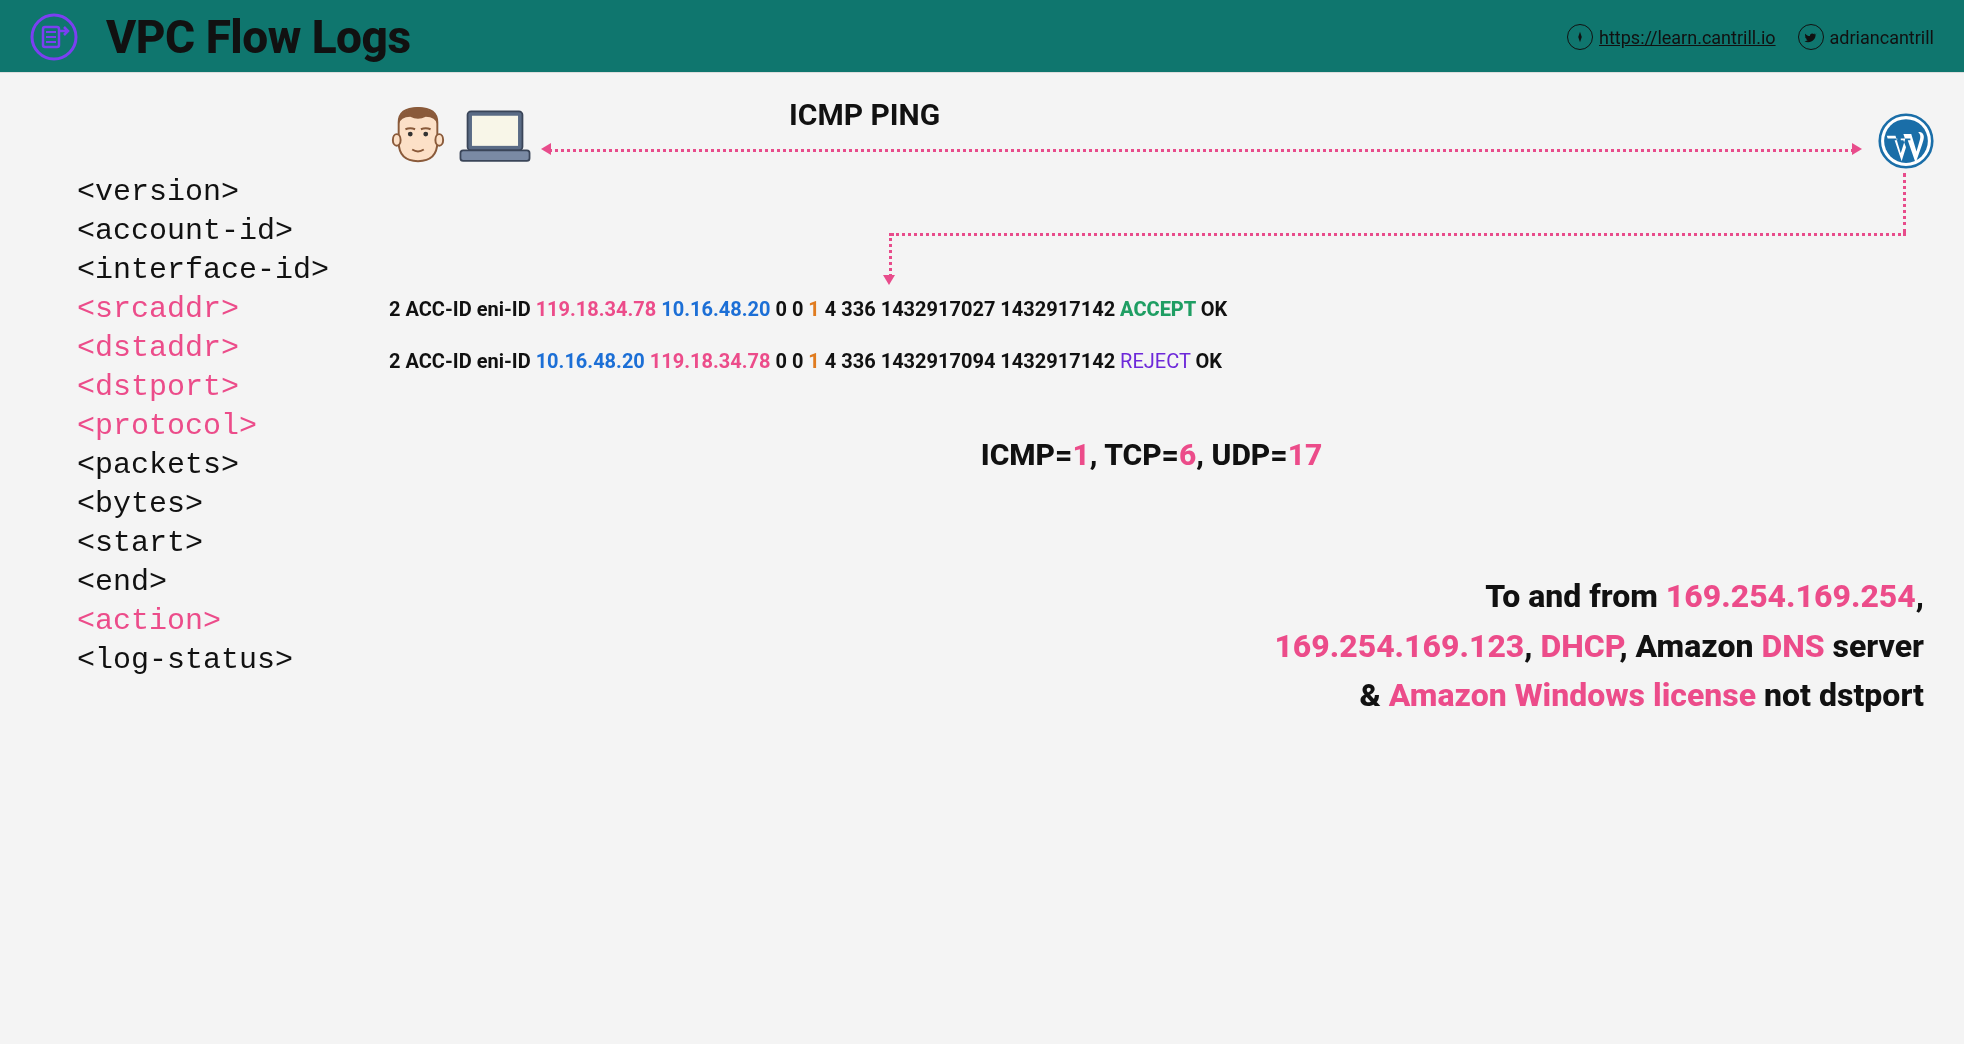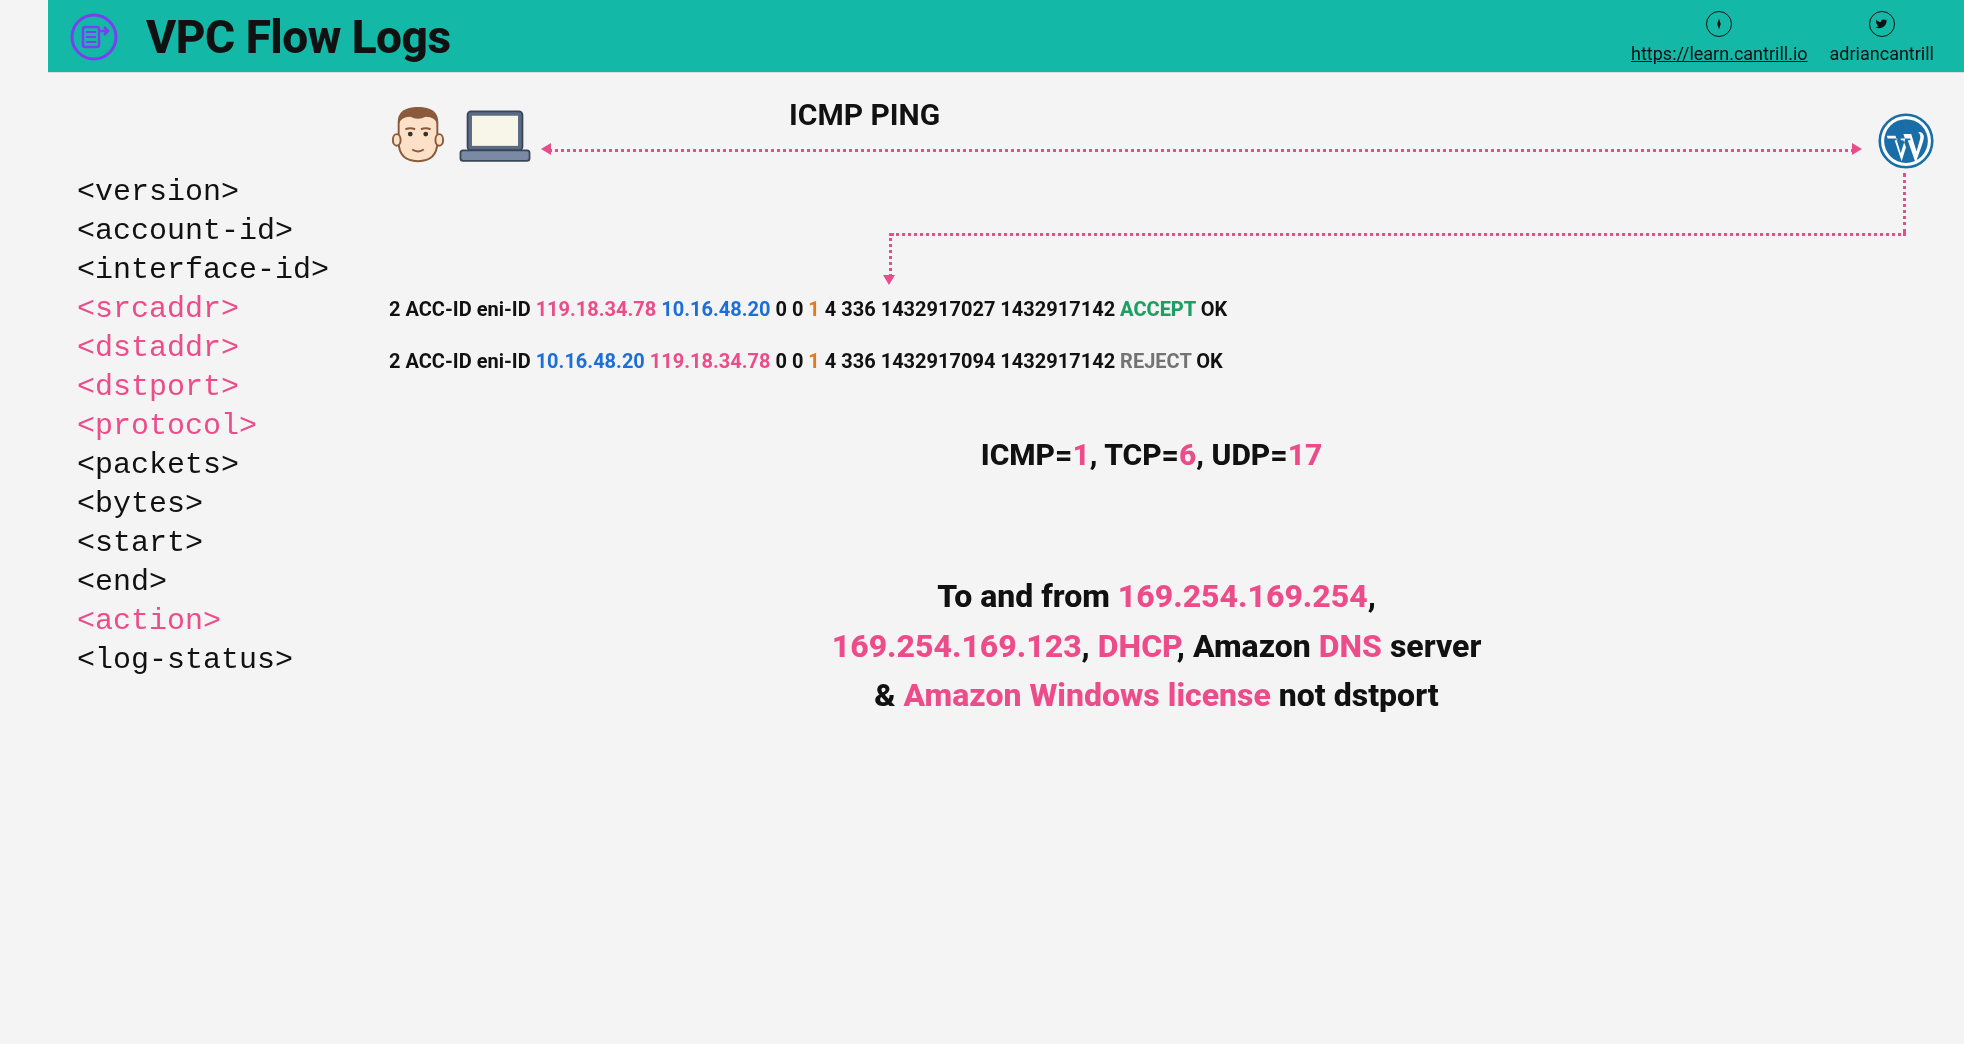--- a/index.html
+++ b/index.html
@@ -5,24 +5,23 @@
   * { box-sizing: border-box; margin: 0; padding: 0; }
   html, body { width: 100%; height: 100%; }
   body {
     font-family: -apple-system, "Segoe UI", Roboto, "Helvetica Neue", Arial, sans-serif;
     background: #f4f4f4;
     color: #111;
   }
   .header {
     display: flex;
     align-items: center;
-    padding: 10px 30px 8px 22px;
-    background: #14b8a6;
+    padding: 10px 30px 8px 30px;
+    background: #0f766e;
     border-bottom: 1px solid #ddd;
-    margin-left: 48px;
   }
   .logo-icon {
     width: 48px; height: 48px;
     flex: 0 0 auto;
     margin-right: 28px;
   }
   .title {
     font-size: 46px;
     font-weight: 800;
     letter-spacing: -0.5px;
@@ -33,21 +32,20 @@
     align-items: center;
     gap: 22px;
     font-size: 18px;
   }
   .header-link {
     display: flex;
     align-items: center;
     gap: 6px;
     color: #111;
     text-decoration: none;
-    flex-direction: column;
   }
   .header-link .link-text { text-decoration: underline; }
   .header-link.nolink .link-text { text-decoration: none; }
   .circ-icon {
     width: 26px; height: 26px;
     border: 1.6px solid #111;
     border-radius: 50%;
     display: inline-flex;
     align-items: center;
     justify-content: center;
@@ -113,34 +111,34 @@
   .log-lines {
     margin-top: 70px;
     font-size: 20px;
     font-weight: 700;
     line-height: 2.6;
   }
   .log-lines .pink { color: #ec4c8a; }
   .log-lines .blue { color: #1c6fd6; }
   .log-lines .orange { color: #e07b1f; }
   .log-lines .green { color: #1f9e63; font-weight:800; }
-  .log-lines .red { color: #737373; font-weight:700; }
+  .log-lines .red { color: #6d28d9; font-weight:400; }
 
   .proto-line {
     text-align: center;
     font-size: 30px;
     font-weight: 800;
     margin-top: 50px;
     padding-right: 10px;
   }
   .proto-line .pink { color: #ec4c8a; }
 
   .bottom-note {
     margin-top: 100px;
-    text-align: center;
+    text-align: right;
     font-size: 32px;
     font-weight: 800;
     line-height: 1.55;
   }
   .bottom-note .pink { color: #ec4c8a; }
 
   
   .pointer-v1 { position:absolute; right:18px; top:70px; height:60px; border-left:3px dotted #e84c8b; }
   .pointer-h  { position:absolute; right:18px; top:130px; width:calc(100% - 520px); border-top:3px dotted #e84c8b; }
   .pointer-v2 { position:absolute; left:500px; top:130px; height:44px; border-left:3px dotted #e84c8b; }

